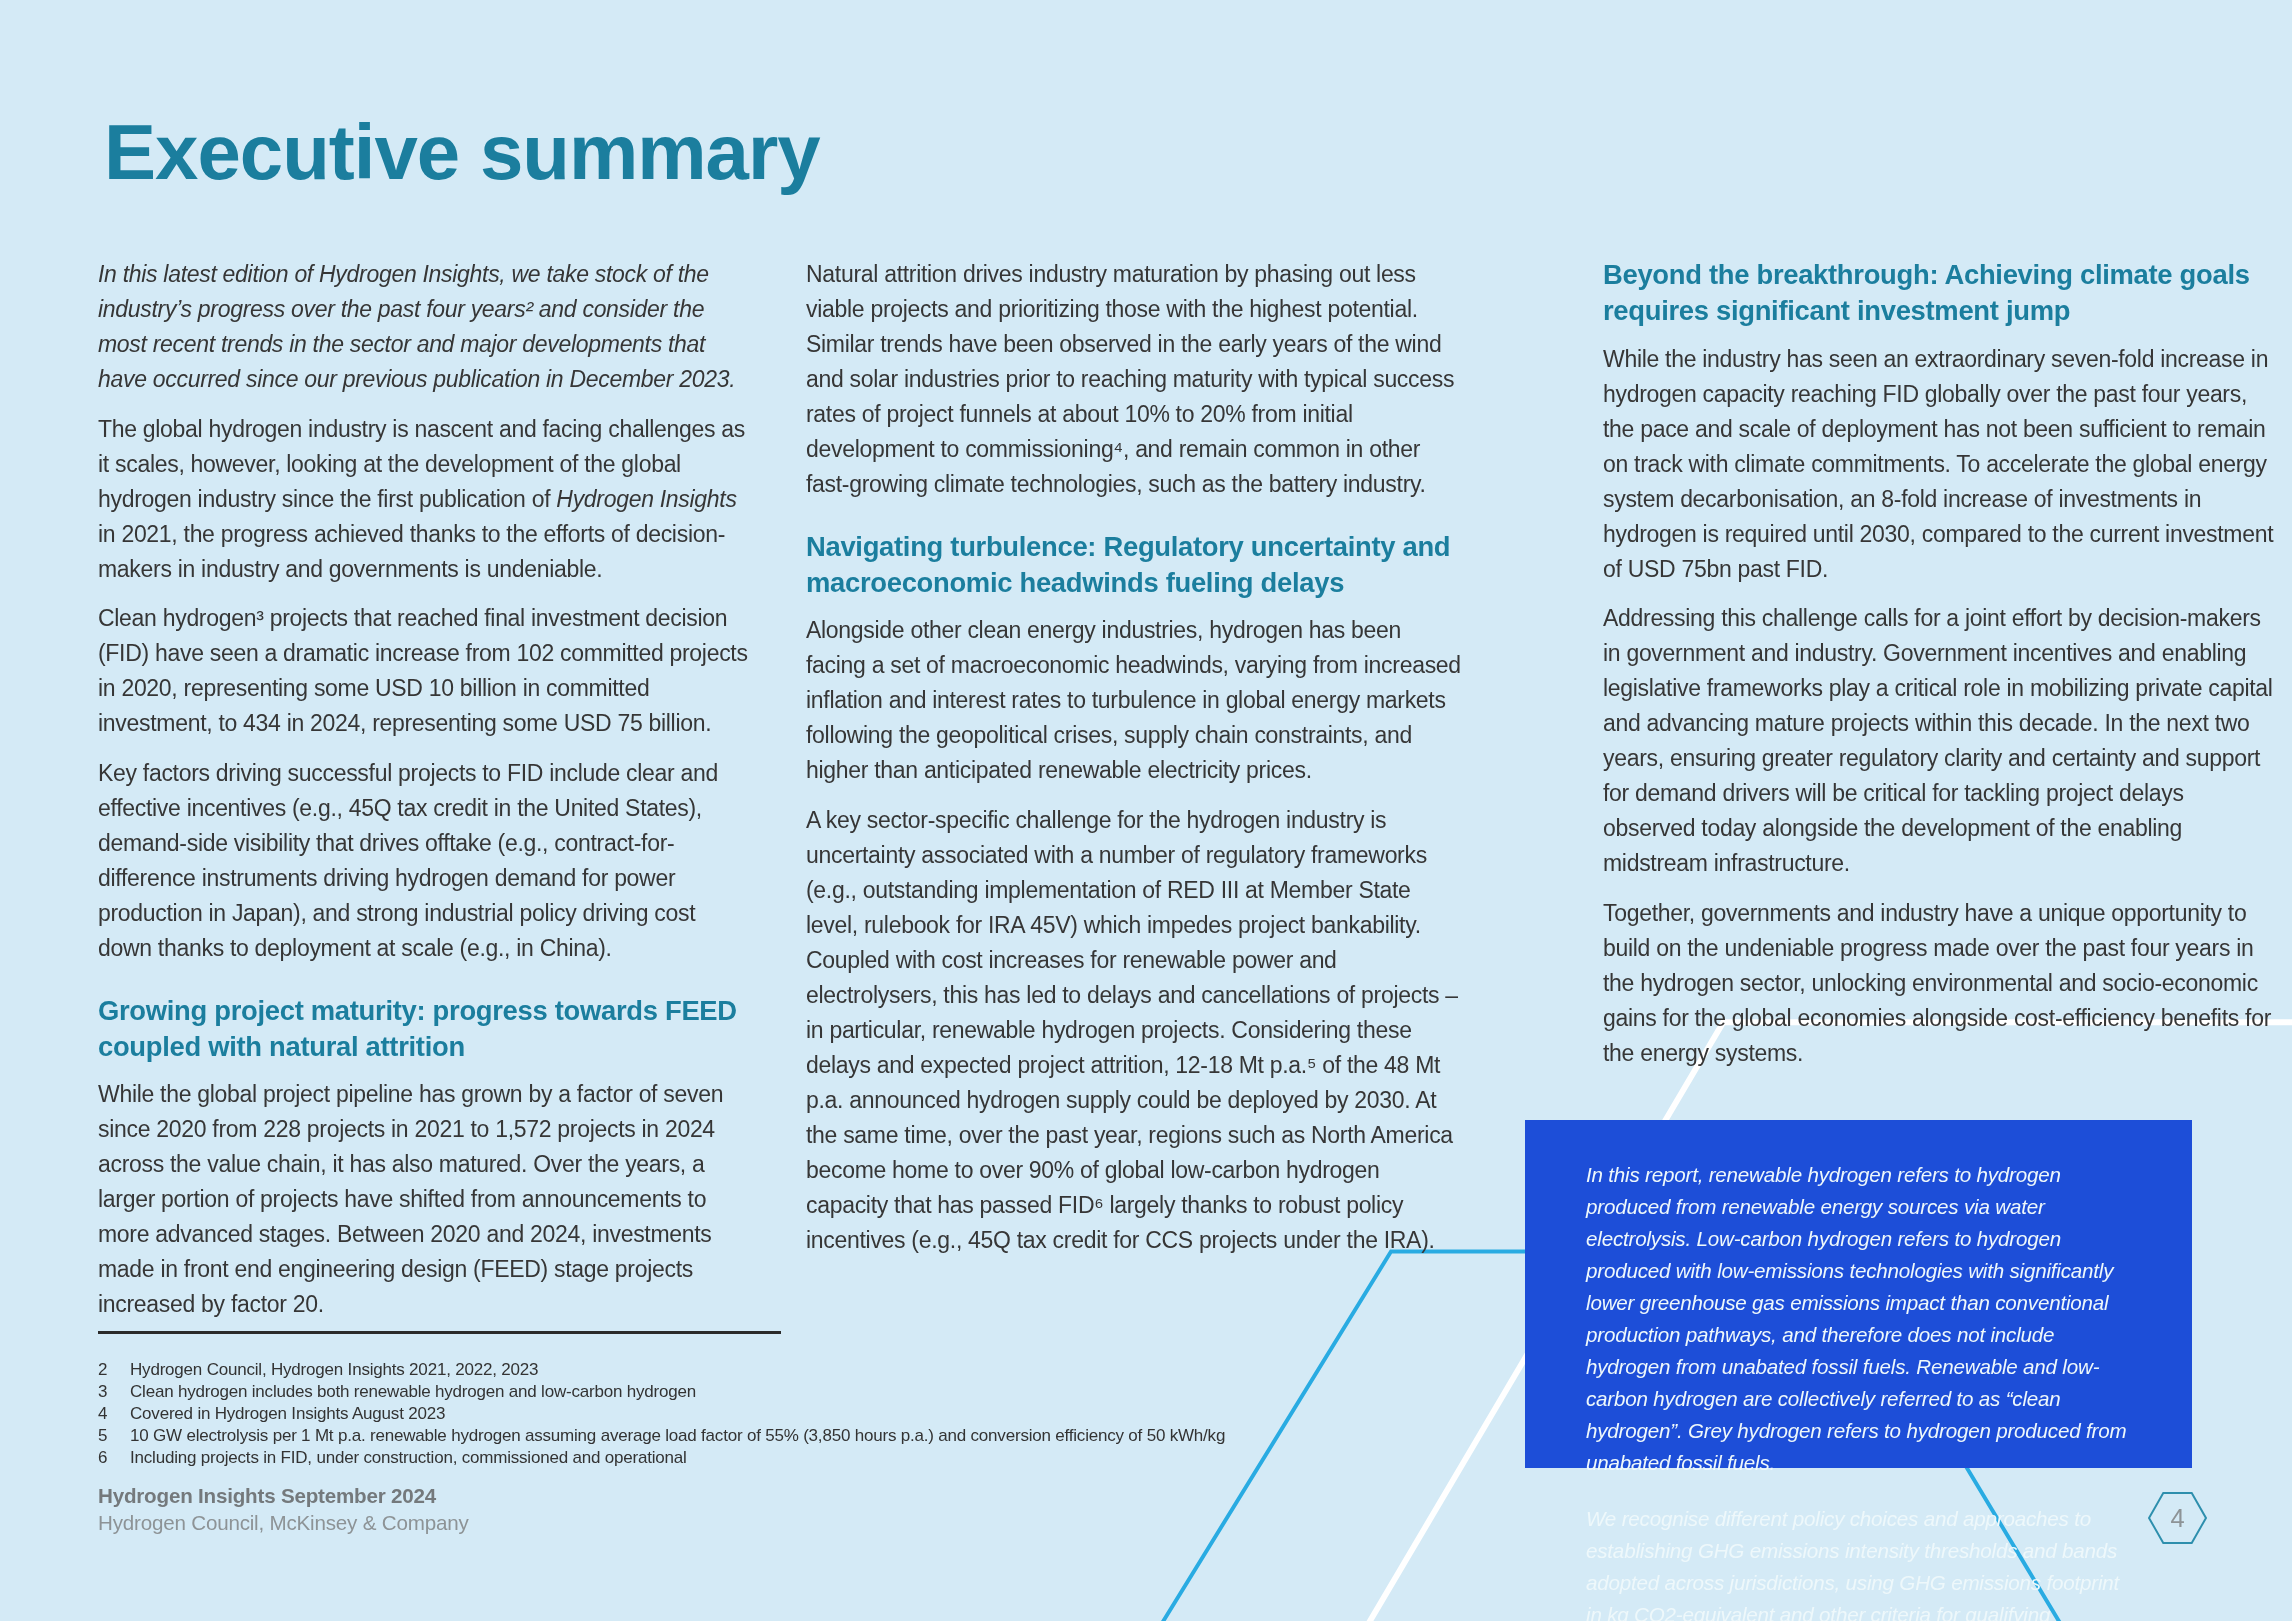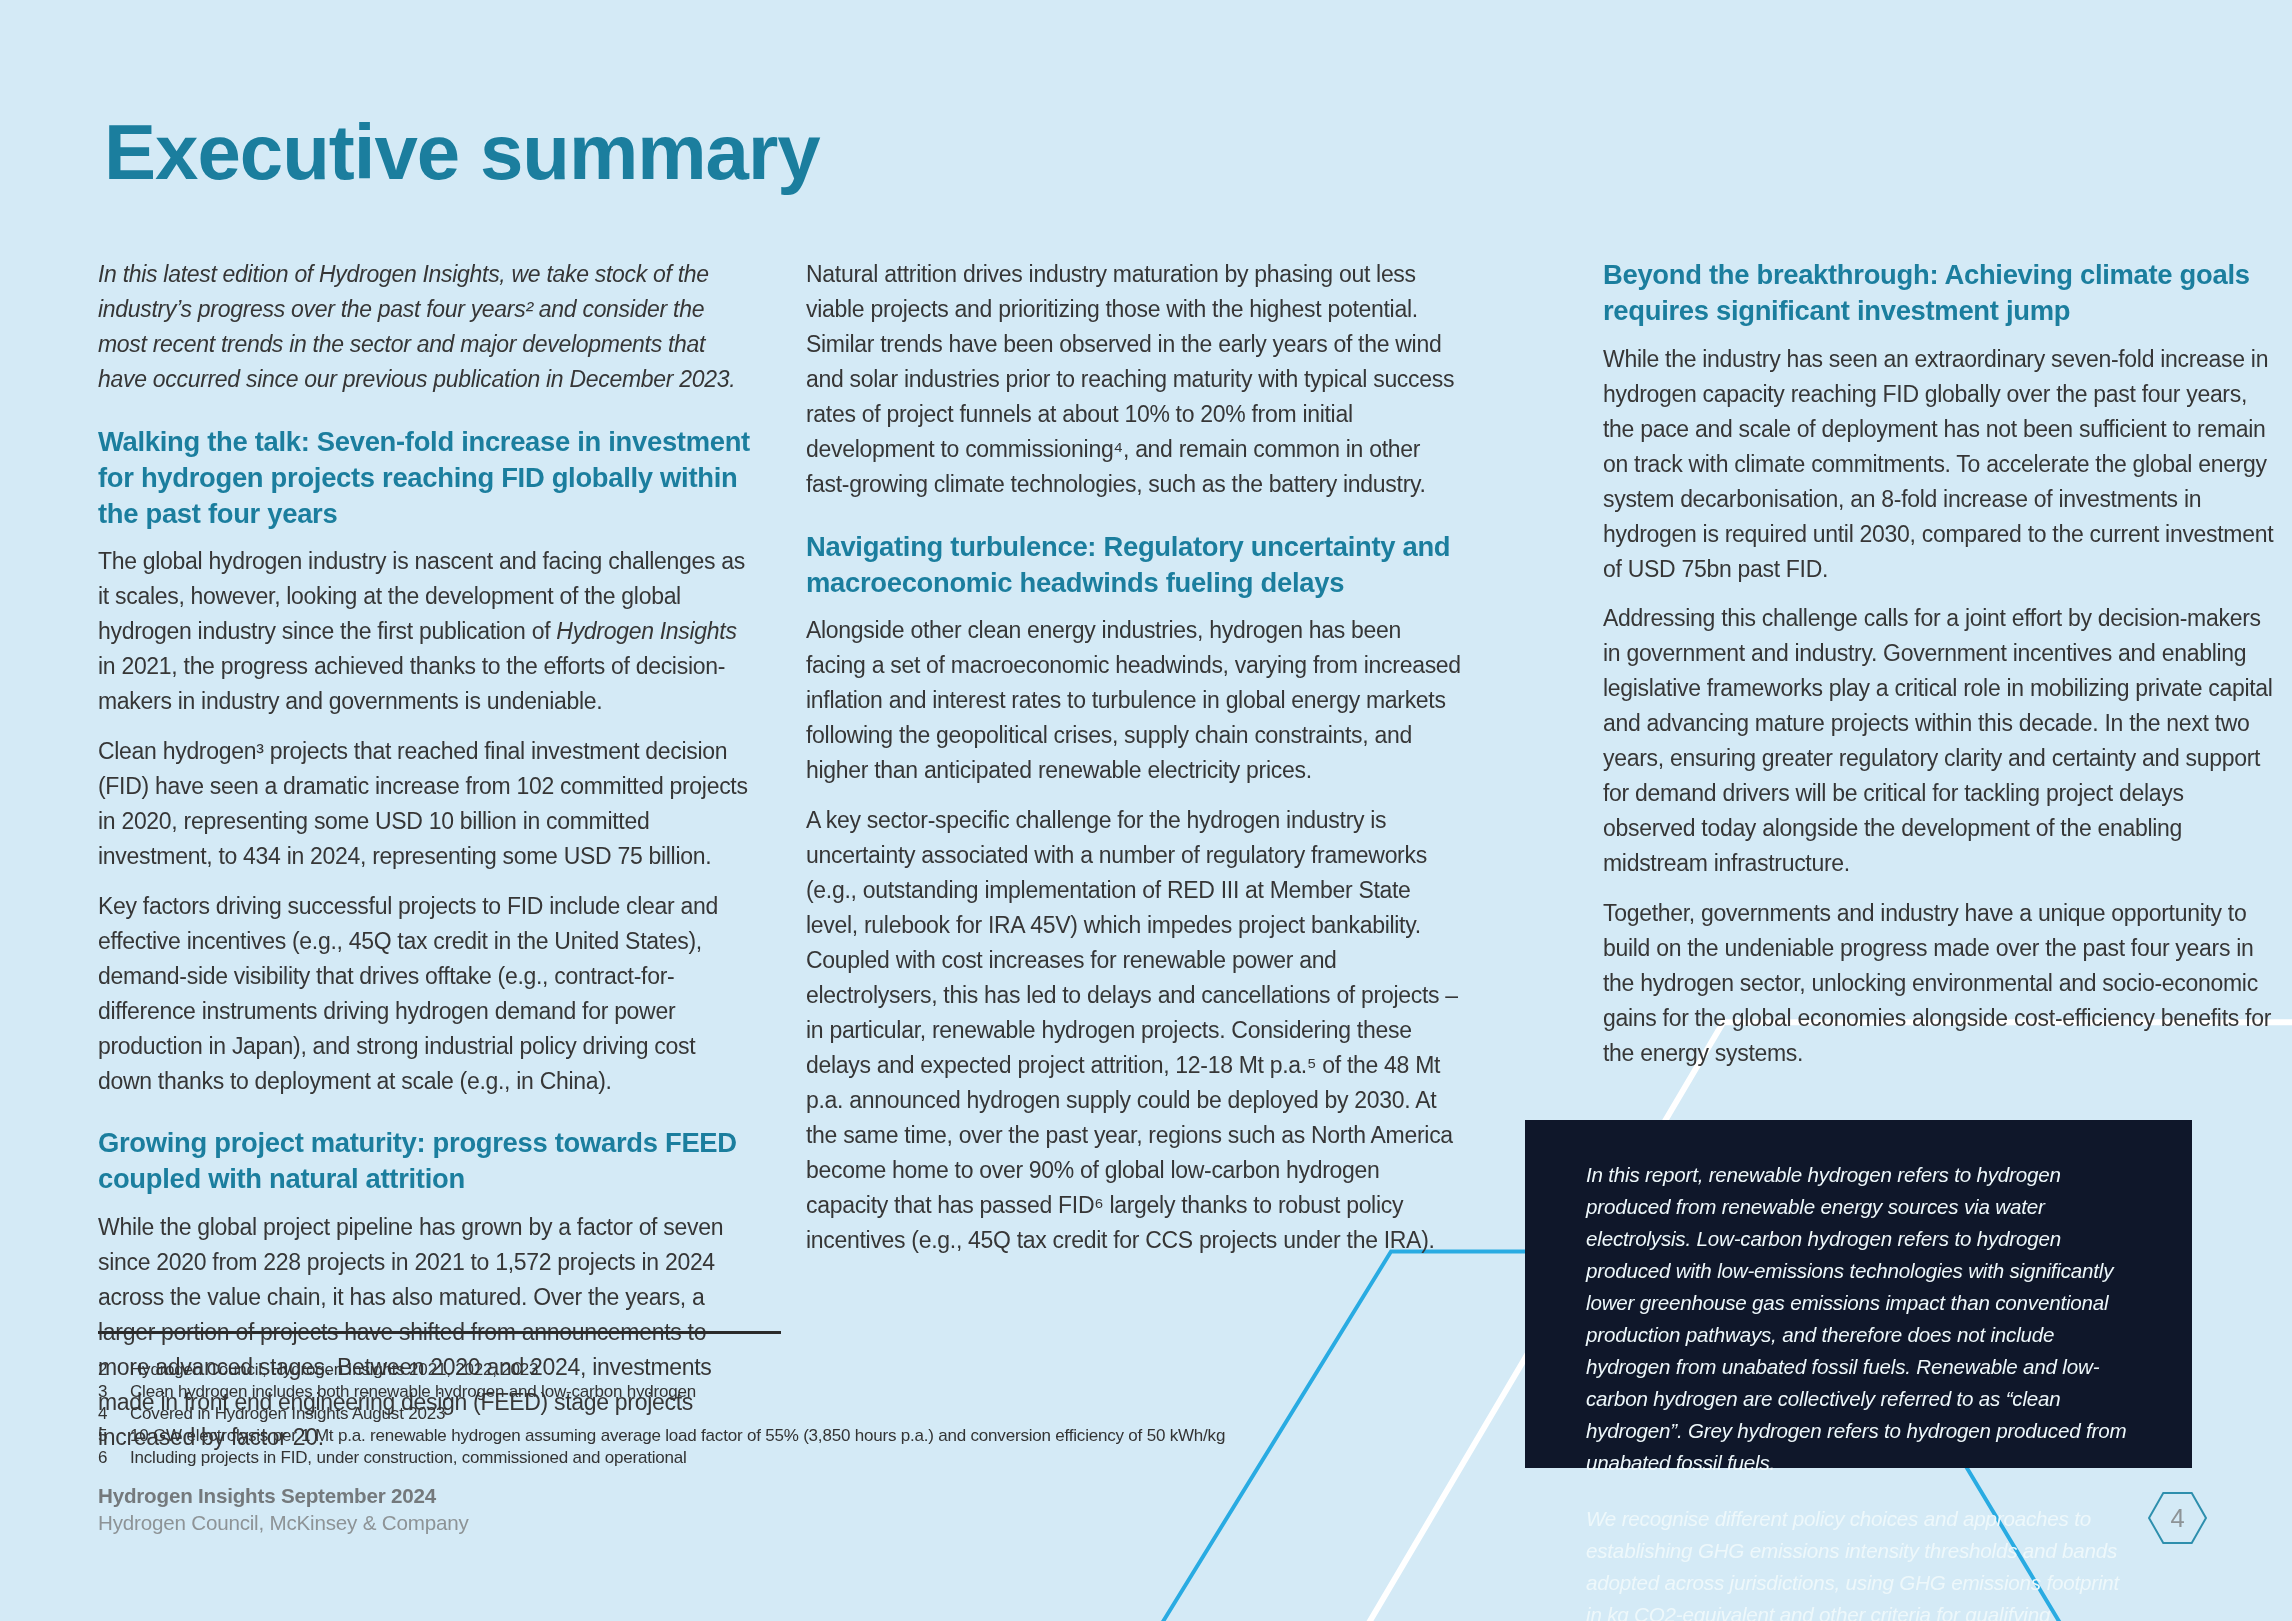--- a/index.html
+++ b/index.html
@@ -47,21 +47,21 @@
     width:683px;height:2.9px;background:#2b2b2b;margin:0 0 25.5px 0;
   }
   .footnote-row{
     display:flex;
     font-size:17px;line-height:22px;letter-spacing:-0.2px;
   }
   .footnote-num{flex:0 0 32px;}
   .footnote-text{flex:1;}
   .infobox{
     position:absolute;left:1525px;top:1120px;width:667px;height:348px;
-    background:#0f172a;
+    background:#1d4ed8;
     box-sizing:border-box;
     padding:39px 57px 0 61px;
     color:#eef8fb;
   }
   .infobox p{
     margin:0 0 23.5px 0;
     font-style:italic;
     font-size:20.6px;line-height:32px;letter-spacing:-0.2px;
   }
   .footer{
@@ -87,21 +87,20 @@
 
   <svg class="decor" viewBox="0 0 2339 1654" xmlns="http://www.w3.org/2000/svg">
     <polyline points="1183,1660 1419,1277 1874,1277 2104,1660" fill="none" stroke="#29abe2" stroke-width="4"></polyline>
     <polyline points="2339,1043 1758,1043 1394,1660" fill="none" stroke="#ffffff" stroke-width="6"></polyline>
   </svg>
 
   <h1 class="title">Executive summary</h1>
 
   <div class="col col-1">
     <p class="intro">In this latest edition of Hydrogen Insights, we take stock of the industry’s progress over the past four years² and consider the most recent trends in the sector and major developments that have occurred since our previous publication in December 2023.</p>
-    <h2>Walking the talk: Seven-fold increase in investment for hydrogen projects reaching FID globally within the past four years</h2>
     <p><span>The global hydrogen industry is nascent and facing challenges as it scales, however, looking at the development of the global hydrogen industry since the first publication of </span><span class="inline-italic">Hydrogen Insights</span><span> in 2021, the progress achieved thanks to the efforts of decision-makers in industry and governments is undeniable.</span></p>
     <p>Clean hydrogen³ projects that reached final investment decision (FID) have seen a dramatic increase from 102 committed projects in 2020, representing some USD 10 billion in committed investment, to 434 in 2024, representing some USD 75 billion.</p>
     <p>Key factors driving successful projects to FID include clear and effective incentives (e.g., 45Q tax credit in the United States), demand-side visibility that drives offtake (e.g., contract-for-difference instruments driving hydrogen demand for power production in Japan), and strong industrial policy driving cost down thanks to deployment at scale (e.g., in China).</p>
     <h2>Growing project maturity: progress towards FEED coupled with natural attrition</h2>
     <p>While the global project pipeline has grown by a factor of seven since 2020 from 228 projects in 2021 to 1,572 projects in 2024 across the value chain, it has also matured. Over the years, a larger portion of projects have shifted from announcements to more advanced stages. Between 2020 and 2024, investments made in front end engineering design (FEED) stage projects increased by factor 20.</p>
   </div>
 
   <div class="col col-2">
     <p>Natural attrition drives industry maturation by phasing out less viable projects and prioritizing those with the highest potential. Similar trends have been observed in the early years of the wind and solar industries prior to reaching maturity with typical success rates of project funnels at about 10% to 20% from initial development to commissioning⁴, and remain common in other fast-growing climate technologies, such as the battery industry.</p>
     <h2>Navigating turbulence: Regulatory uncertainty and macroeconomic headwinds fueling delays</h2>

